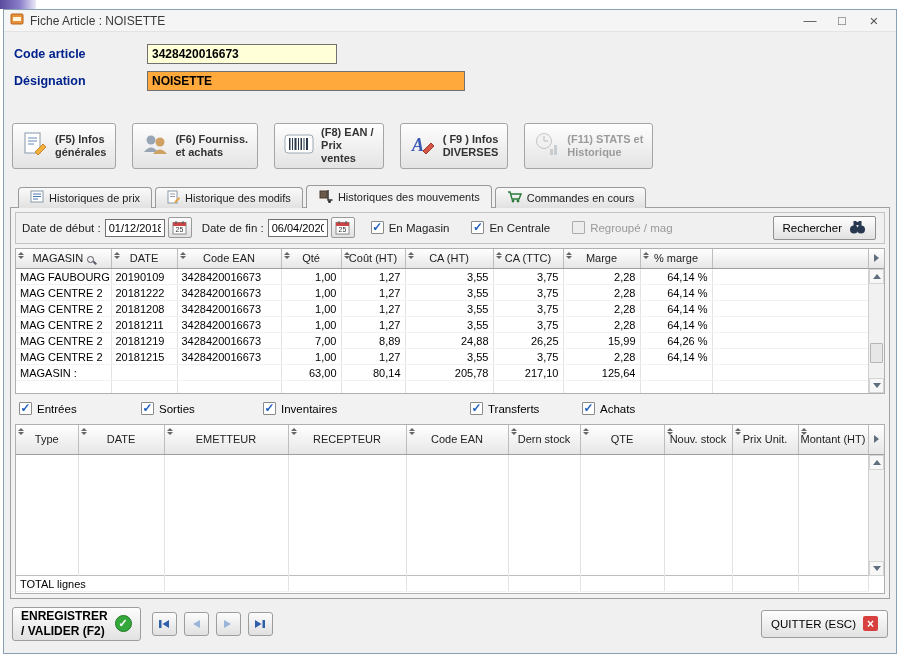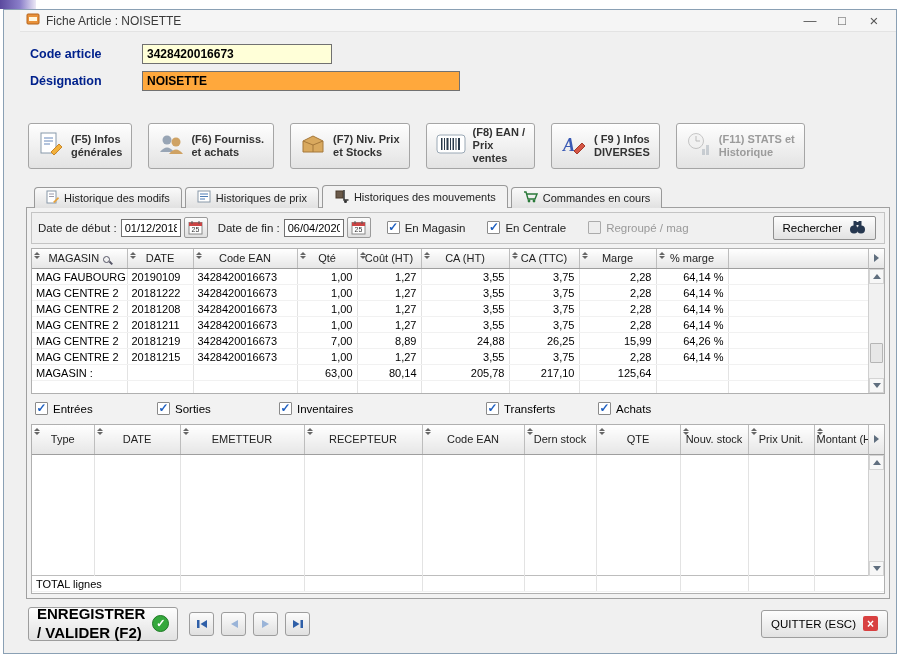--- a/index.html
+++ b/index.html
@@ -1,32 +1,32 @@
 <!DOCTYPE html>
 <html><head>
 <meta charset="utf-8">
 <style>
   * { box-sizing: border-box; margin:0; padding:0; }
   html,body { width:900px; height:657px; }
   body { background:#fff; font-family:"Liberation Sans",sans-serif; position:relative; overflow:hidden; }
   .desktop-frag { position:absolute; top:0; left:0; width:36px; height:9px;
     background:linear-gradient(90deg,#5b4a9e,#8a7ec9 55%,#ece8f6); }
   .window { position:absolute; left:3px; top:9px; width:894px; height:645px;
-    background:#f0f0f0; border:1px solid #8aa0b4;padding-left:16px; }
+    background:#f0f0f0; border:1px solid #8aa0b4; }
   
   .titlebar { height:22px; background:#f5f5f5; display:flex; align-items:center;
     padding:0 6px; border-bottom:1px solid #e3e3e3; }
   .title-text { font-size:12px; color:#3a3a3a; margin-left:6px; }
   .win-controls { margin-left:auto; display:flex; }
   .win-btn { width:32px; height:20px; display:flex; align-items:center; justify-content:center;
     color:#555; font-size:13px; cursor:pointer; }
   .win-btn.close { font-size:15px; }
   
   .fields { padding:12px 10px 0; }
-  .field-row { display:flex; align-items:center; margin-bottom:7px; }
+  .field-row { display:flex; align-items:center; margin-bottom:7px;gap:21px; }
   .field-label { width:112px; font-weight:bold; color:#00218c; font-size:12.5px; }
   .tinput { border:1px solid #717171; height:20px; font-size:12px; font-weight:bold;
     padding:0 4px; font-family:inherit; color:#000; }
   .code-input { width:190px; background:#ffffd8; }
   .desig-input { width:318px; background:#ffa83c; }
   
   .toolbar { display:flex; gap:16px; margin:32px 8px 0; }
   .tbtn { min-height:44px; display:flex; align-items:center; gap:7px; padding:2px 9px;
     background:linear-gradient(#fefefe,#e3e3e3); border:1px solid #a5a5a5; border-radius:3px;
     box-shadow:inset 0 1px 0 #fff; cursor:pointer; }
@@ -108,21 +108,21 @@
   .mt-row { display:flex; align-items:center; margin:6px 4px; height:18px; font-size:11.5px; }
   .mt-row .chk-item:nth-child(1){ width:122px; }
   .mt-row .chk-item:nth-child(2){ width:122px; }
   .mt-row .chk-item:nth-child(3){ width:172px; }
   .mt-row .chk-item:nth-child(4){ width:112px;margin-left:35px; }
   
   .footerbar { display:flex; align-items:center; margin:8px 8px 0; }
   .save-btn { display:flex; align-items:center; gap:7px; height:34px; padding:2px 8px;
     background:linear-gradient(#fdfdfd,#e2e2e2); border:1px solid #9d9d9d; border-radius:3px;
     cursor:pointer; }
-  .save-btn .lbl { font-size:15px; font-weight:bold; white-space:pre-line; line-height:1.25; text-align:left; }
+  .save-btn .lbl { font-size:12px; font-weight:bold; white-space:pre-line; line-height:1.25; text-align:left; }
   .check-ic { width:17px; height:17px; border-radius:50%; background:#35a83c; border:1px solid #1f7a26;
     color:#fff; font-size:11px; font-weight:bold; display:flex; align-items:center; justify-content:center; }
   .nav-btn { width:25px; height:24px; margin-left:7px; background:linear-gradient(#fcfcfc,#e0e0e0);
     border:1px solid #9d9d9d; border-radius:3px; display:flex; align-items:center; justify-content:center; cursor:pointer; }
   .nav-btn.first { margin-left:11px; }
   .quit-btn { margin-left:auto; display:flex; align-items:center; gap:7px; height:28px; padding:0 9px;
     background:linear-gradient(#fdfdfd,#e2e2e2); border:1px solid #9d9d9d; border-radius:3px;
     font-size:11.5px; cursor:pointer; }
   .x-ic { width:15px; height:15px; background:#d84040; border-radius:2px; color:#fff;
     display:flex; align-items:center; justify-content:center; font-weight:bold; font-size:12px; }
@@ -181,31 +181,20 @@
             <path d="M2 21 Q9 12 16 21 Z" fill="#98a5b5"></path>
             <circle cx="18" cy="11" r="4.5" fill="#cfa263"></circle>
             <path d="M11 23 Q18 14 25 23 Z" fill="#cfa263"></path>
           </svg>
       </span>
       <span class="lbl">(F6) Fourniss.
 et achats</span>
     </div>
     <div class="tbtn">
       <span>
-        <svg width="26" height="26">
-            <path d="M3 10 L13 5 L23 10 L23 21 L3 21 Z" fill="#d9a95e" stroke="#a5783a"></path>
-            <path d="M3 10 L13 14 L23 10" fill="none" stroke="#a5783a"></path>
-            <line x1="13" y1="14" x2="13" y2="21" stroke="#a5783a"></line>
-          </svg>
-      </span>
-      <span class="lbl">(F7) Niv. Prix
-et Stocks</span>
-    </div>
-    <div class="tbtn">
-      <span>
         <svg width="30" height="24">
             <rect x="1" y="3" width="28" height="18" rx="3" fill="#fff" stroke="#9aa8b5"></rect>
             <g fill="#2a3a4a">
               <rect x="5" y="6" width="1.5" height="12"></rect>
               <rect x="8" y="6" width="1" height="12"></rect>
               <rect x="10.5" y="6" width="2" height="12"></rect>
               <rect x="14" y="6" width="1" height="12"></rect>
               <rect x="16.5" y="6" width="1.5" height="12"></rect>
               <rect x="19.5" y="6" width="1" height="12"></rect>
               <rect x="22" y="6" width="2" height="12"></rect>
@@ -239,39 +228,39 @@
           </svg>
       </span>
       <span class="lbl">(F11) STATS et
 Historique</span>
     </div>
   </div>
 
   <div class="tabstrip">
     <div class="tab">
       <span>
+        <svg width="14" height="13">
+            <rect x="1" y="1" width="12" height="11" fill="#fff" stroke="#8898a8"></rect>
+            <line x1="3" y1="4" x2="11" y2="4" stroke="#4a7ab5"></line>
+            <line x1="3" y1="6.5" x2="11" y2="6.5" stroke="#4a7ab5"></line>
+            <line x1="3" y1="9" x2="8" y2="9" stroke="#4a7ab5"></line>
+          </svg>
+      </span>
+      <span>Historiques de prix</span>
+    </div>
+    <div class="tab">
+      <span>
         <svg width="13" height="14">
             <rect x="1" y="1" width="9" height="12" fill="#fff" stroke="#8898a8"></rect>
             <line x1="3" y1="4" x2="8" y2="4" stroke="#99a"></line>
             <line x1="3" y1="6.5" x2="8" y2="6.5" stroke="#99a"></line>
             <path d="M7 12 L12 7 L13 8.5 L8.5 13 Z" fill="#e6a23c"></path>
           </svg>
       </span>
       <span>Historique des modifs</span>
-    </div>
-    <div class="tab">
-      <span>
-        <svg width="14" height="13">
-            <rect x="1" y="1" width="12" height="11" fill="#fff" stroke="#8898a8"></rect>
-            <line x1="3" y1="4" x2="11" y2="4" stroke="#4a7ab5"></line>
-            <line x1="3" y1="6.5" x2="11" y2="6.5" stroke="#4a7ab5"></line>
-            <line x1="3" y1="9" x2="8" y2="9" stroke="#4a7ab5"></line>
-          </svg>
-      </span>
-      <span>Historiques de prix</span>
     </div>
     <div class="tab active">
       <span>
         <svg width="15" height="14">
             <rect x="2" y="2" width="7" height="7" fill="#6a5a4a" stroke="#4a3a2a"></rect>
             <path d="M10 1 L10 11 L14.5 11" stroke="#333" fill="none" stroke-width="1.5"></path>
             <circle cx="11.5" cy="12.5" r="1.5" fill="#333"></circle>
           </svg>
       </span>
       <span>Historiques des mouvements</span>

